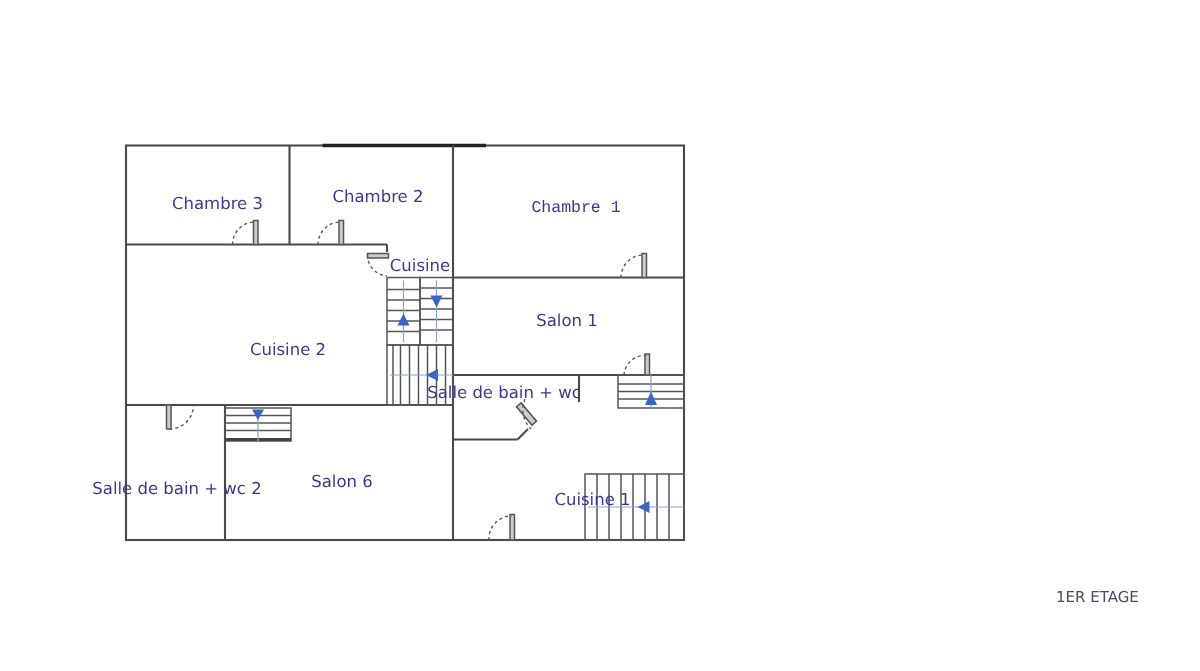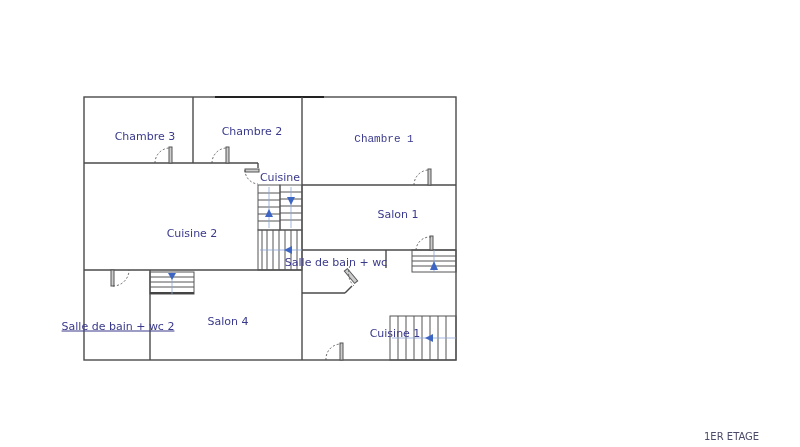--- a/index.html
+++ b/index.html
@@ -1,19 +1,19 @@
 <!DOCTYPE html>
 <html><head>
   <meta charset="utf-8">
   <style>
     html, body { margin: 0; padding: 0; background: #ffffff; }
     body { width: 800px; height: 447px; position: relative; overflow: hidden; font-family: "DejaVu Sans", sans-serif; }
     #plan { position: absolute; left: 0; top: 0; width: 800px; height: 447px; }
     .room-label { position: absolute; font-size: 11px; color: #3a3a8c; white-space: nowrap; transform: translate(-50%, -50%); font-family: "DejaVu Sans", sans-serif; }
-    .level-label { position: absolute; left: 704px; top: 393px; font-size: 10px; color: #4a4a6a; font-family: "DejaVu Sans", sans-serif; margin-top: 38px; }
+    .level-label { position: absolute; left: 704px; top: 393px; font-size: 10px; color: #4a4a6a; font-family: "DejaVu Sans", sans-serif; }
     .wall { stroke: #4a4a4a; stroke-width: 1.4; fill: none; }
     .wall-thin { stroke: #555; stroke-width: 1; fill: none; }
     .stair-line { stroke: #555; stroke-width: 1; }
     .stair-axis { stroke: #8aa4d8; stroke-width: 0.8; }
     .arrow { fill: #3d66c4; }
     .door-leaf { fill: #ccc; stroke: #555; stroke-width: 1; }
     .door-arc { stroke: #555; stroke-width: 0.9; fill: none; stroke-dasharray: 2 2; }
   </style>
 </head>
 <body>
@@ -137,20 +137,20 @@
   <g>
     <rect class="door-leaf" x="340" y="343" width="3" height="17"></rect>
     <path class="door-arc" d="M326,360 A15,15 0 0 1 341,344"></path>
   </g>
 </svg>
 
 <div class="room-label" style="left:145px;top:136px;">Chambre 3</div>
 <div class="room-label" style="left:252px;top:131px;">Chambre 2</div>
 <div class="room-label" style="left:384px;top:139px;font-family:Liberation Mono, monospace;">Chambre 1</div>
 <div class="room-label" style="left:280px;top:177px;">Cuisine</div>
-<div class="room-label" style="left:398px;top:214px;text-align:right;">Salon 1</div>
+<div class="room-label" style="left:378px;top:214px;text-align:right;">Salon 1</div>
 <div class="room-label" style="left:192px;top:233px;">Cuisine 2</div>
 <div class="room-label" style="left:336px;top:262px;">Salle de bain + wc</div>
 <div class="room-label" style="left:395px;top:298px;margin-top:35px;">Cuisine 1</div>
-<div class="room-label" style="left:118px;top:326px;text-decoration:underline;">Salle de bain + wc 2</div>
-<div class="room-label" style="left:228px;top:321px;">Salon 4</div>
+<div class="room-label" style="left:118px;top:326px;">Salle de bain + wc 2</div>
+<div class="room-label" style="left:228px;top:321px;">Salon 6</div>
 
 <div class="level-label">1ER ETAGE</div>
 
 </body></html>

